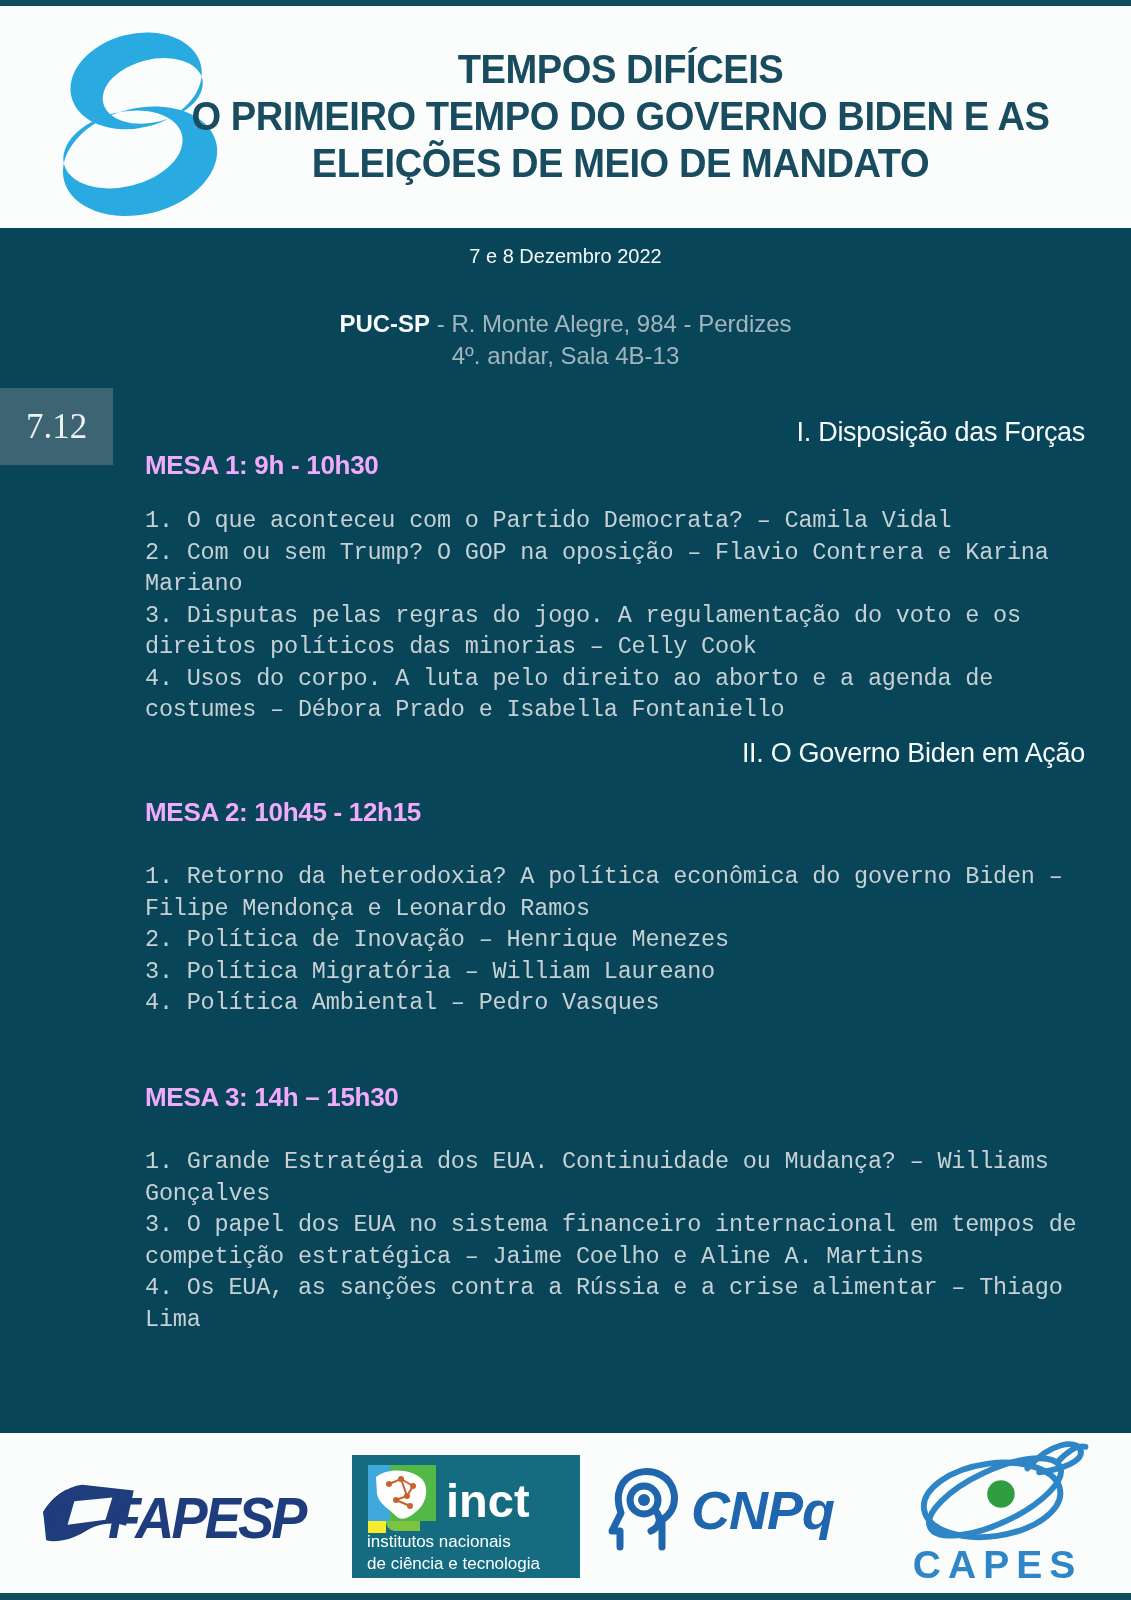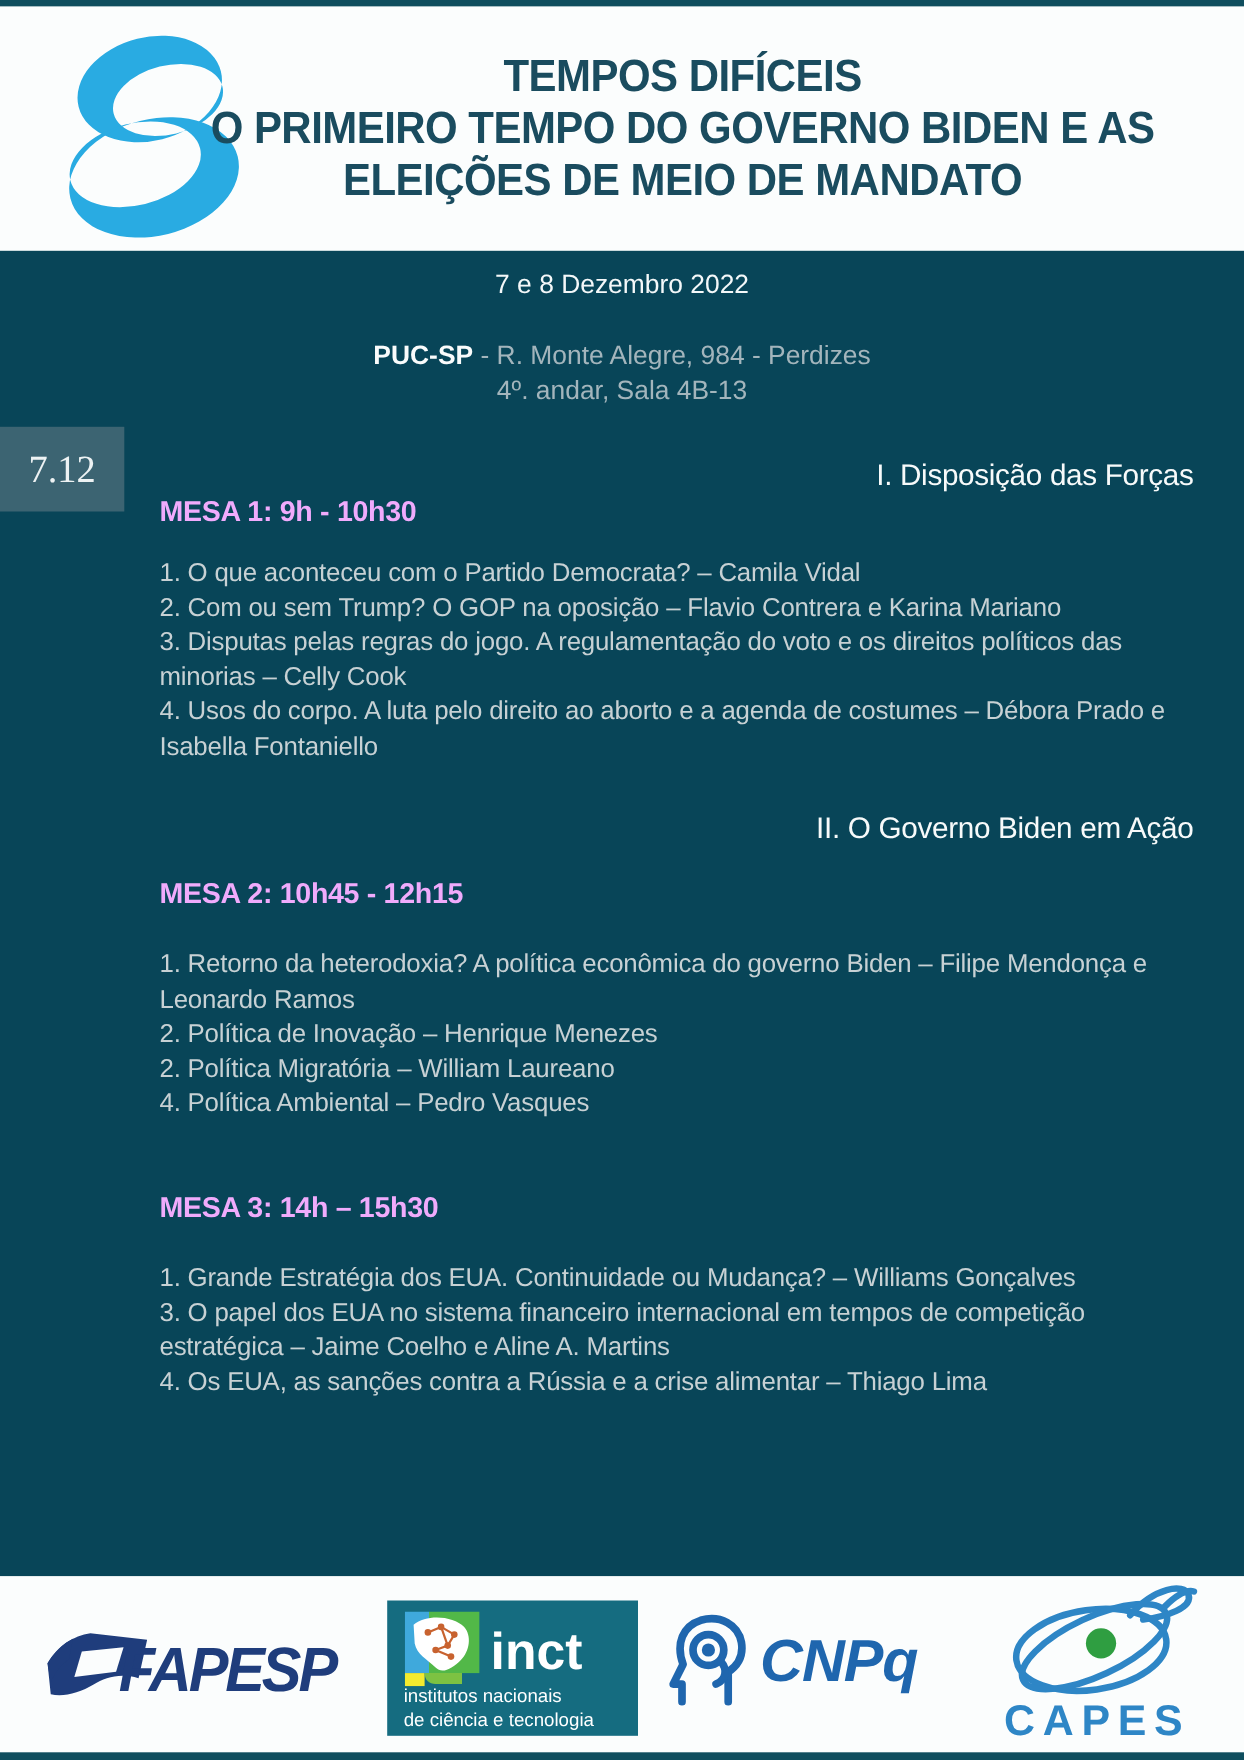--- a/index.html
+++ b/index.html
@@ -24,21 +24,21 @@
     position:absolute; left:150px; top:40px; width:941px;
     text-align:center; color:#1A4C5F;
     font-weight:bold; font-size:41px; line-height:47px;
     letter-spacing:-0.5px;
     transform:scaleX(0.93); transform-origin:50% 0;
   }
 
   
   .body-panel { position:absolute; top:228px; left:0; width:1131px; height:1205px; background:#084558; }
   .date-line { position:absolute; top:17px; left:30px; width:1071px; text-align:center;
-               color:#F4F8F9; font-size:24px; font-weight:400; }
+               color:#F4F8F9; font-size:20px; font-weight:400; }
   .venue-line1 { position:absolute; top:82px; left:30px; width:1071px; text-align:center;
                  color:#A3B5BC; font-size:24px; }
   .venue-line1 b { color:#FAFCFC; font-weight:bold; }
   .venue-line2 { position:absolute; top:114px; left:30px; width:1071px; text-align:center;
                  color:#A3B5BC; font-size:24px; }
   .page-tag {
     position:absolute; top:160px; left:0; width:113px; height:77px;
     background:#3C6472; color:#EDF2F3;
     font-family:"Liberation Serif", serif; font-size:35px;
     display:flex; align-items:center; justify-content:center;
@@ -50,24 +50,24 @@
   .mesa-label { position:absolute; left:145px; width:940px;
                 color:#f0abfc; font-weight:bold; font-size:26px; letter-spacing:-0.3px; }
   .mesa1-label { top:222px; }
   .mesa2-label { top:569px; }
   .mesa3-label { top:854px; }
   .talk-list { position:absolute; left:145px; width:932px;
                color:#C7D1D4; font-size:23.5px; line-height:31.5px; letter-spacing:-0.2px; }
   .mesa1-list { top:277px; }
   .mesa2-list { top:633px; }
   .mesa3-list { top:918px; }
-  .talk-list p { margin:0; }
-
-  
-  .footer { position:absolute; top:1433px; left:0; width:1131px; height:160px; background:#FBFDFD; }
+  .talk-list p { margin:0;font-family:Liberation Mono, monospace; }
+
+  
+  .footer { position:absolute; top:1433px; left:0; width:1131px; height:160px; background:#FBFDFD;border-radius:31px; }
 
   .fapesp-logo { position:absolute; left:38px; top:40px; width:280px; height:80px; }
   .fapesp-flag { position:absolute; left:0; top:2px; width:100px; height:74px; }
   .fapesp-text { position:absolute; left:70px; top:12px;
                  color:#1F3D7C; font-size:57px; font-weight:bold; font-style:italic;
                  letter-spacing:-3px; transform:scaleX(0.95); transform-origin:0 0; }
 
   .inct-logo { position:absolute; left:352px; top:22px; width:228px; height:123px;
                background:#156C80; }
   .inct-emblem { position:absolute; left:16px; top:10px; width:68px; height:68px; }
@@ -134,21 +134,21 @@
       <p>3. Disputas pelas regras do jogo. A regulamentação do voto e os direitos políticos das minorias – Celly Cook</p>
       <p>4. Usos do corpo. A luta pelo direito ao aborto e a agenda de costumes – Débora Prado e Isabella Fontaniello</p>
     </div>
 
     <div class="section-heading heading-2">II. O Governo Biden em Ação</div>
 
     <div class="mesa-label mesa2-label">MESA 2: 10h45 - 12h15</div>
     <div class="talk-list mesa2-list">
       <p>1. Retorno da heterodoxia? A política econômica do governo Biden – Filipe Mendonça e Leonardo Ramos</p>
       <p>2. Política de Inovação – Henrique Menezes</p>
-      <p>2. Política Migratória – William Laureano</p>
+      <p>3. Política Migratória – William Laureano</p>
       <p>4. Política Ambiental – Pedro Vasques</p>
     </div>
 
     <div class="mesa-label mesa3-label">MESA 3: 14h – 15h30</div>
     <div class="talk-list mesa3-list">
       <p>1. Grande Estratégia dos EUA. Continuidade ou Mudança? – Williams Gonçalves</p>
       <p>3. O papel dos EUA no sistema financeiro internacional em tempos de competição estratégica – Jaime Coelho e Aline A. Martins</p>
       <p>4. Os EUA, as sanções contra a Rússia e a crise alimentar – Thiago Lima</p>
     </div>
 

